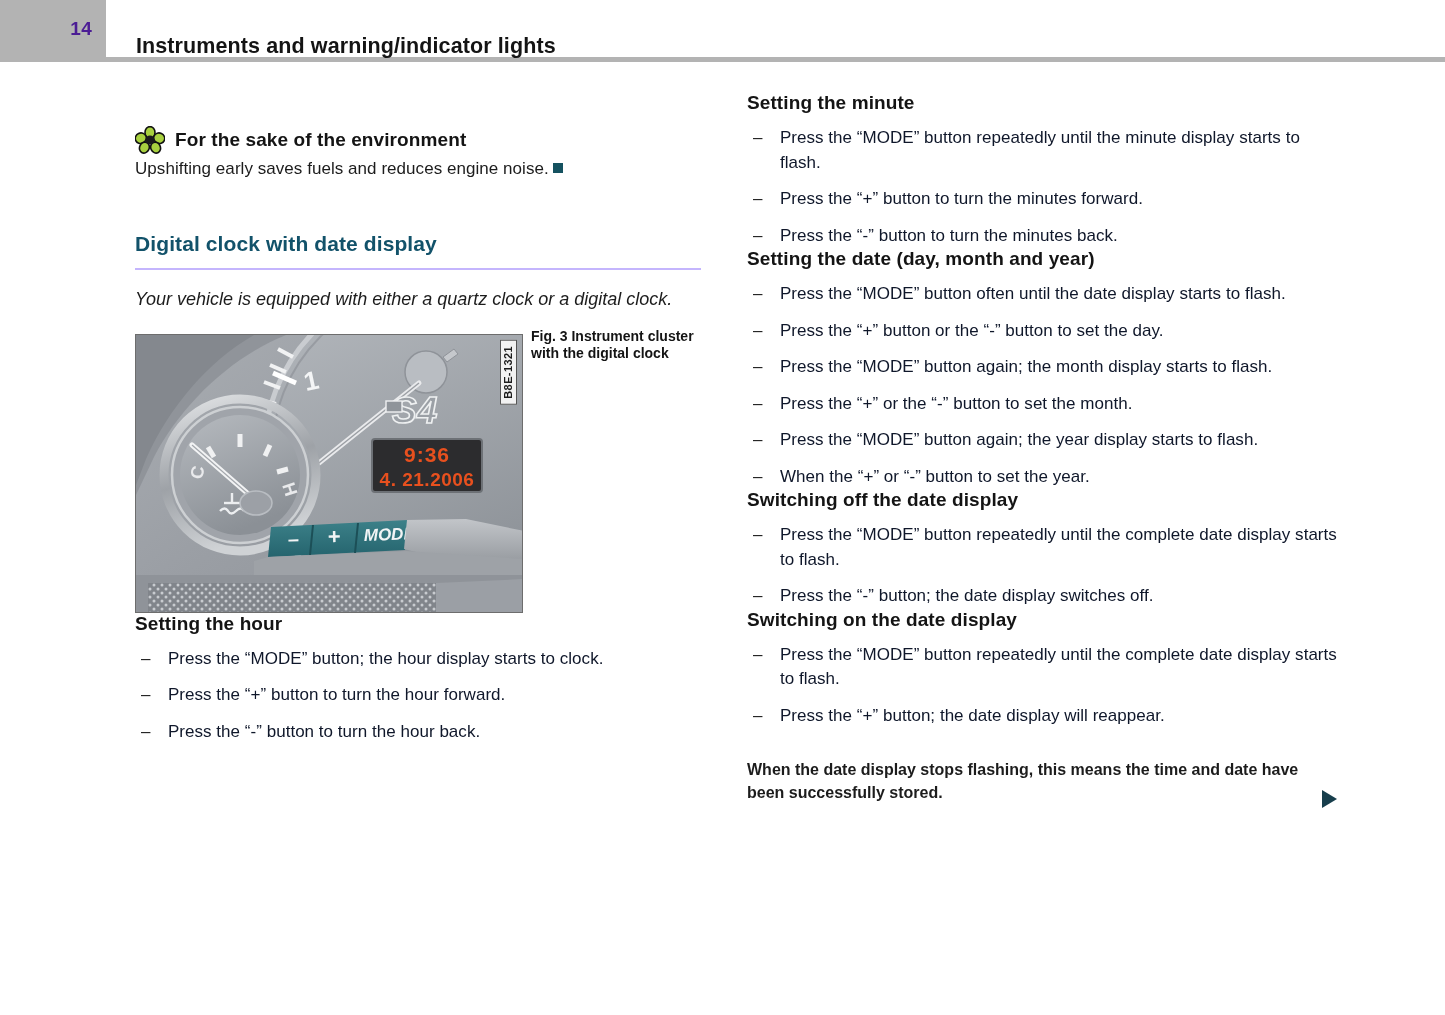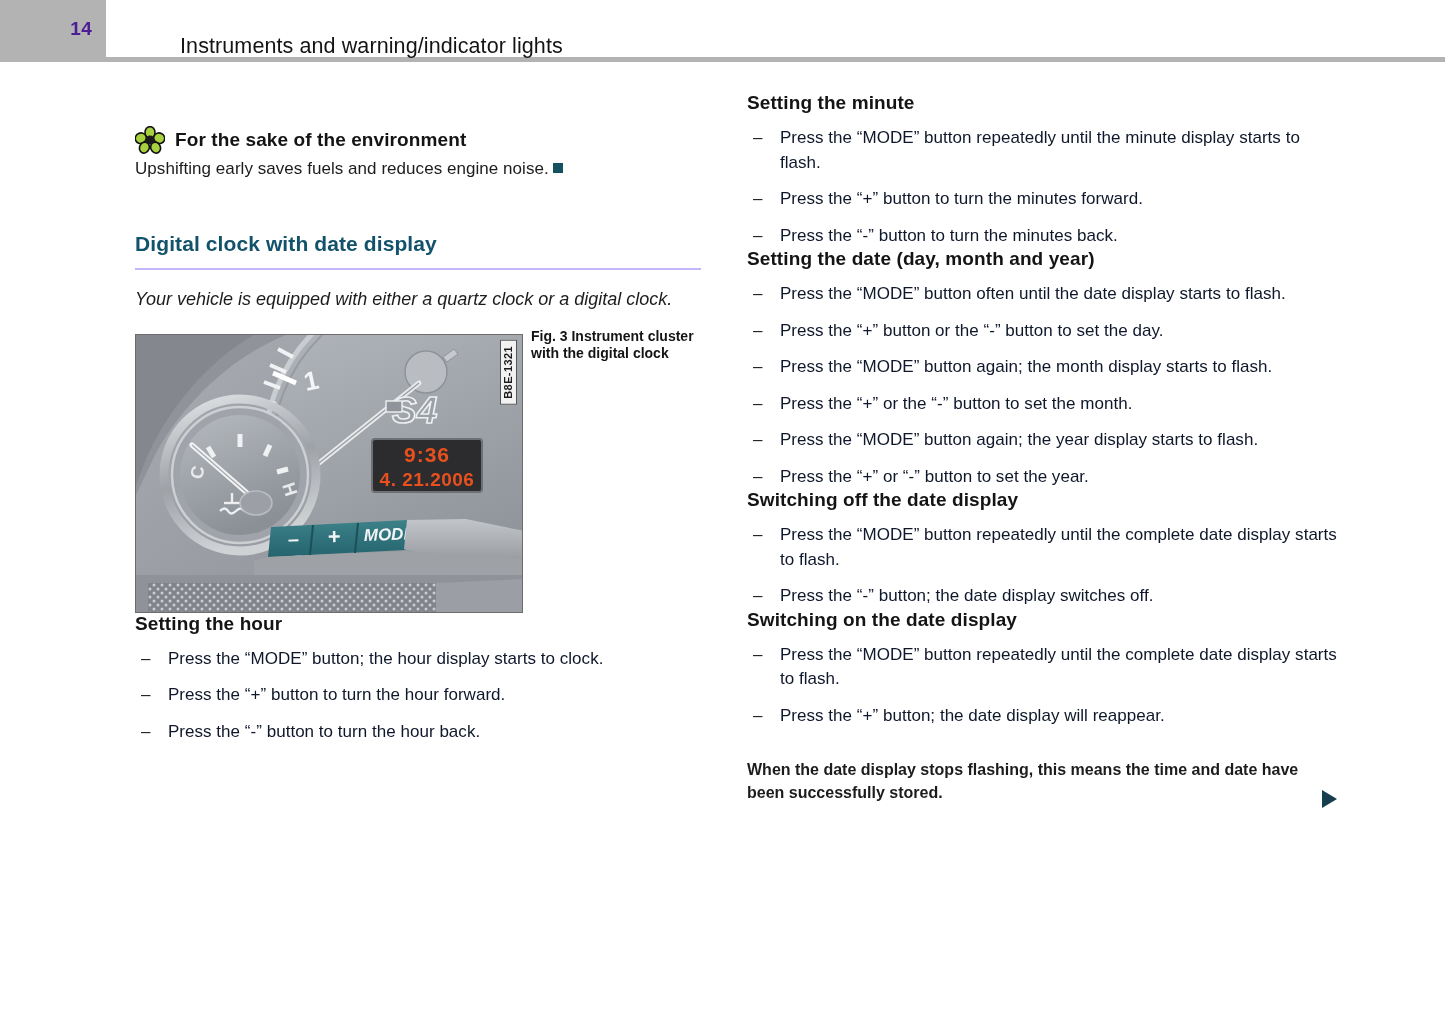--- a/index.html
+++ b/index.html
@@ -37,25 +37,24 @@
     justify-content: flex-end;
     color: #4c1d95;
     font-size: 19px;
     font-weight: bold;
     letter-spacing: 0.3px;
   }
   .header-title {
     position: absolute;
     left: 136px; top: 34px;
     font-size: 21.5px;
-    font-weight: normal;
+    font-weight: bold;
     letter-spacing: 0.1px;
     color: #141414;
     white-space: nowrap;
-    margin-left: 44px;
   }
   .header-rule {
     position: absolute;
     left: 0; top: 57px;
     width: 1445px; height: 5px;
     background: #b3b3b3;
   }
   .header-rule-white {
     position: absolute;
     left: 106px; top: 0;
@@ -416,21 +415,21 @@
     <li>Press the “-” button to turn the minutes back.</li>
   </ul>
 
   <div class="sub-head">Setting the date (day, month and year)</div>
   <ul class="dash-list">
     <li>Press the “MODE” button often until the date display starts to flash.</li>
     <li>Press the “+” button or the “-” button to set the day.</li>
     <li>Press the “MODE” button again; the month display starts to flash.</li>
     <li>Press the “+” or the “-” button to set the month.</li>
     <li>Press the “MODE” button again; the year display starts to flash.</li>
-    <li>Press the “+” or “-” button to set the year.</li>
+    <li>When the “+” or “-” button to set the year.</li>
   </ul>
 
   <div class="sub-head">Switching off the date display</div>
   <ul class="dash-list">
     <li>Press the “MODE” button repeatedly until the complete date display starts to flash.</li>
     <li>Press the “-” button; the date display switches off.</li>
   </ul>
 
   <div class="sub-head">Switching on the date display</div>
   <ul class="dash-list">

